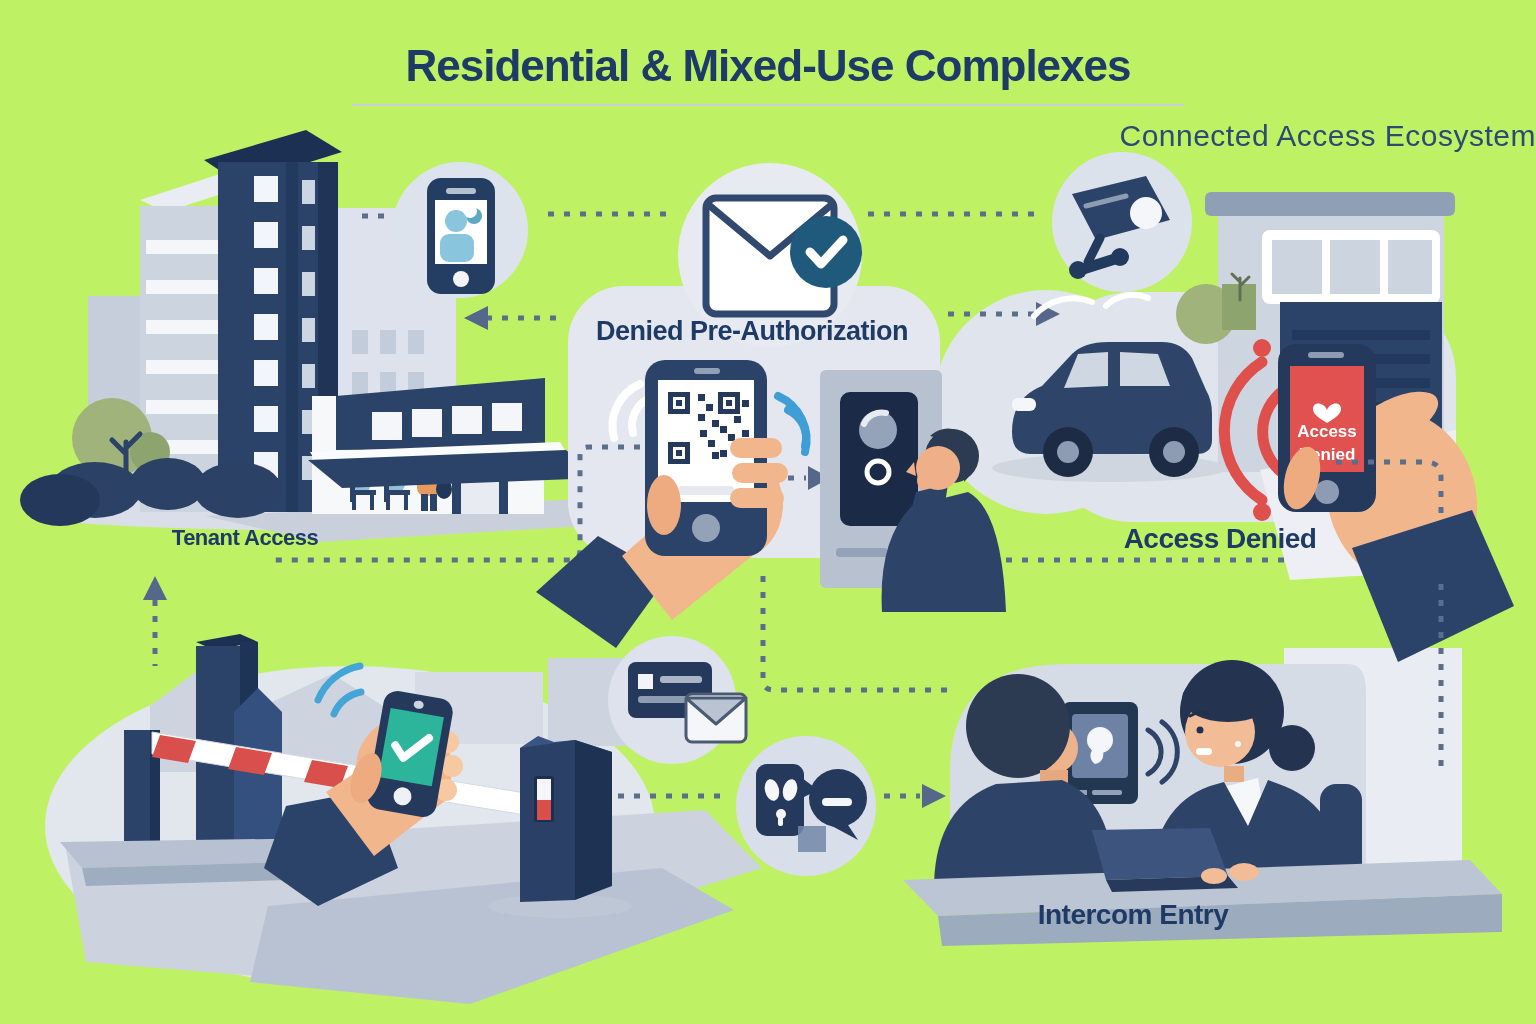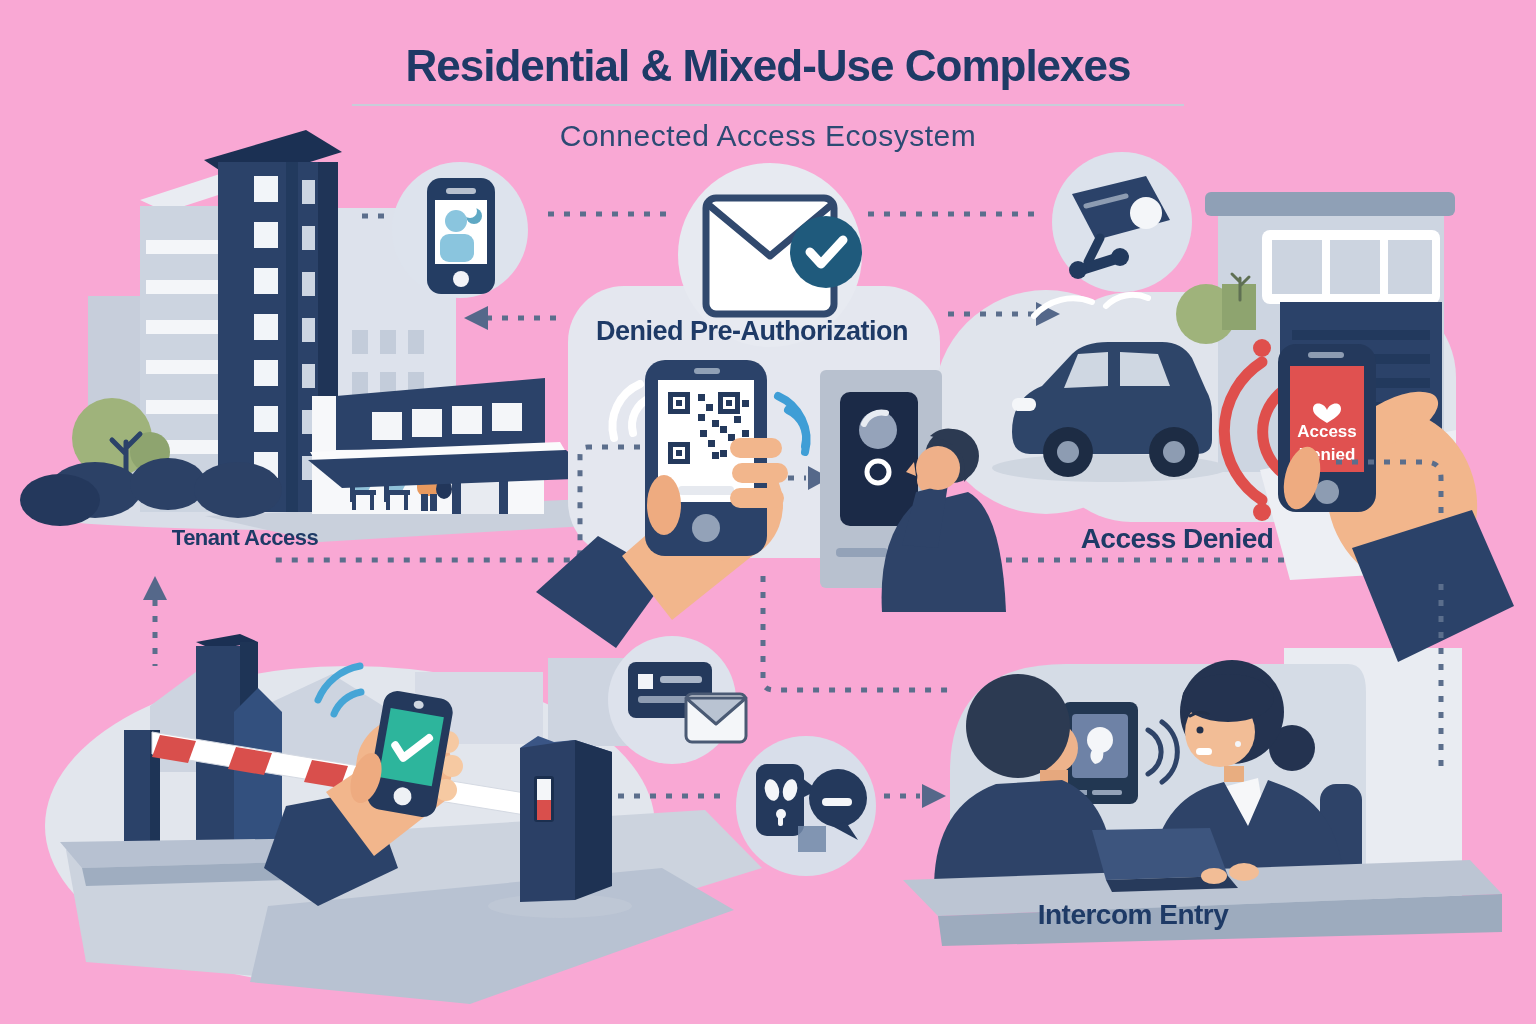--- a/index.html
+++ b/index.html
@@ -1,27 +1,27 @@
 <!DOCTYPE html>
 <html><head>
 <meta charset="utf-8">
 <style>
   html,body{margin:0;padding:0;background:#e6e8ec;}
-  .canvas{position:relative;width:1536px;height:1024px;background:#f9a8d4;overflow:hidden;
+  .canvas{position:relative;width:1536px;height:1024px;background:#bef264;overflow:hidden;
           font-family:"Liberation Sans",sans-serif;}
   .header{position:absolute;top:0;left:0;width:100%;text-align:center;color:#1e3a66;z-index:5;}
   .header h1{margin:44px 0 0;font-size:44px;font-weight:bold;letter-spacing:-1px;line-height:1;}
   .divider{width:832px;border-top:2px solid #c8cdd9;margin:16px auto 0;}
-  .header h2{margin:13px 0 0;font-size:30px;font-weight:normal;color:#2c4a73;letter-spacing:.5px;}
+  .header h2{margin:13px 0 0;font-size:30px;font-weight:normal;color:#2c4a73;letter-spacing:.5px;text-align:right;}
   svg.scene{position:absolute;left:0;top:0;}
   .label{position:absolute;font-weight:bold;color:#1e3a66;white-space:nowrap;
          transform:translateX(-50%);z-index:6;letter-spacing:-0.5px;}
   #lbl-tenant{left:245px;top:525px;font-size:22px;}
   #lbl-visitor{left:752px;top:316px;font-size:27px;}
-  #lbl-denied{left:1177px;top:523px;font-size:28px;text-align:center;}
+  #lbl-denied{left:1220px;top:523px;font-size:28px;text-align:center;}
   #lbl-intercom{left:1133px;top:899px;font-size:28px;}
   .dash{stroke:#5b6e8c;stroke-width:5;stroke-dasharray:6 10;fill:none;}
   .arr{fill:#55688a;}
   .ptxt{font-family:"Liberation Sans",sans-serif;font-weight:bold;font-size:17px;
         fill:#ffffff;text-anchor:middle;}
 </style>
 </head>
 <body>
 
 <div class="canvas">

